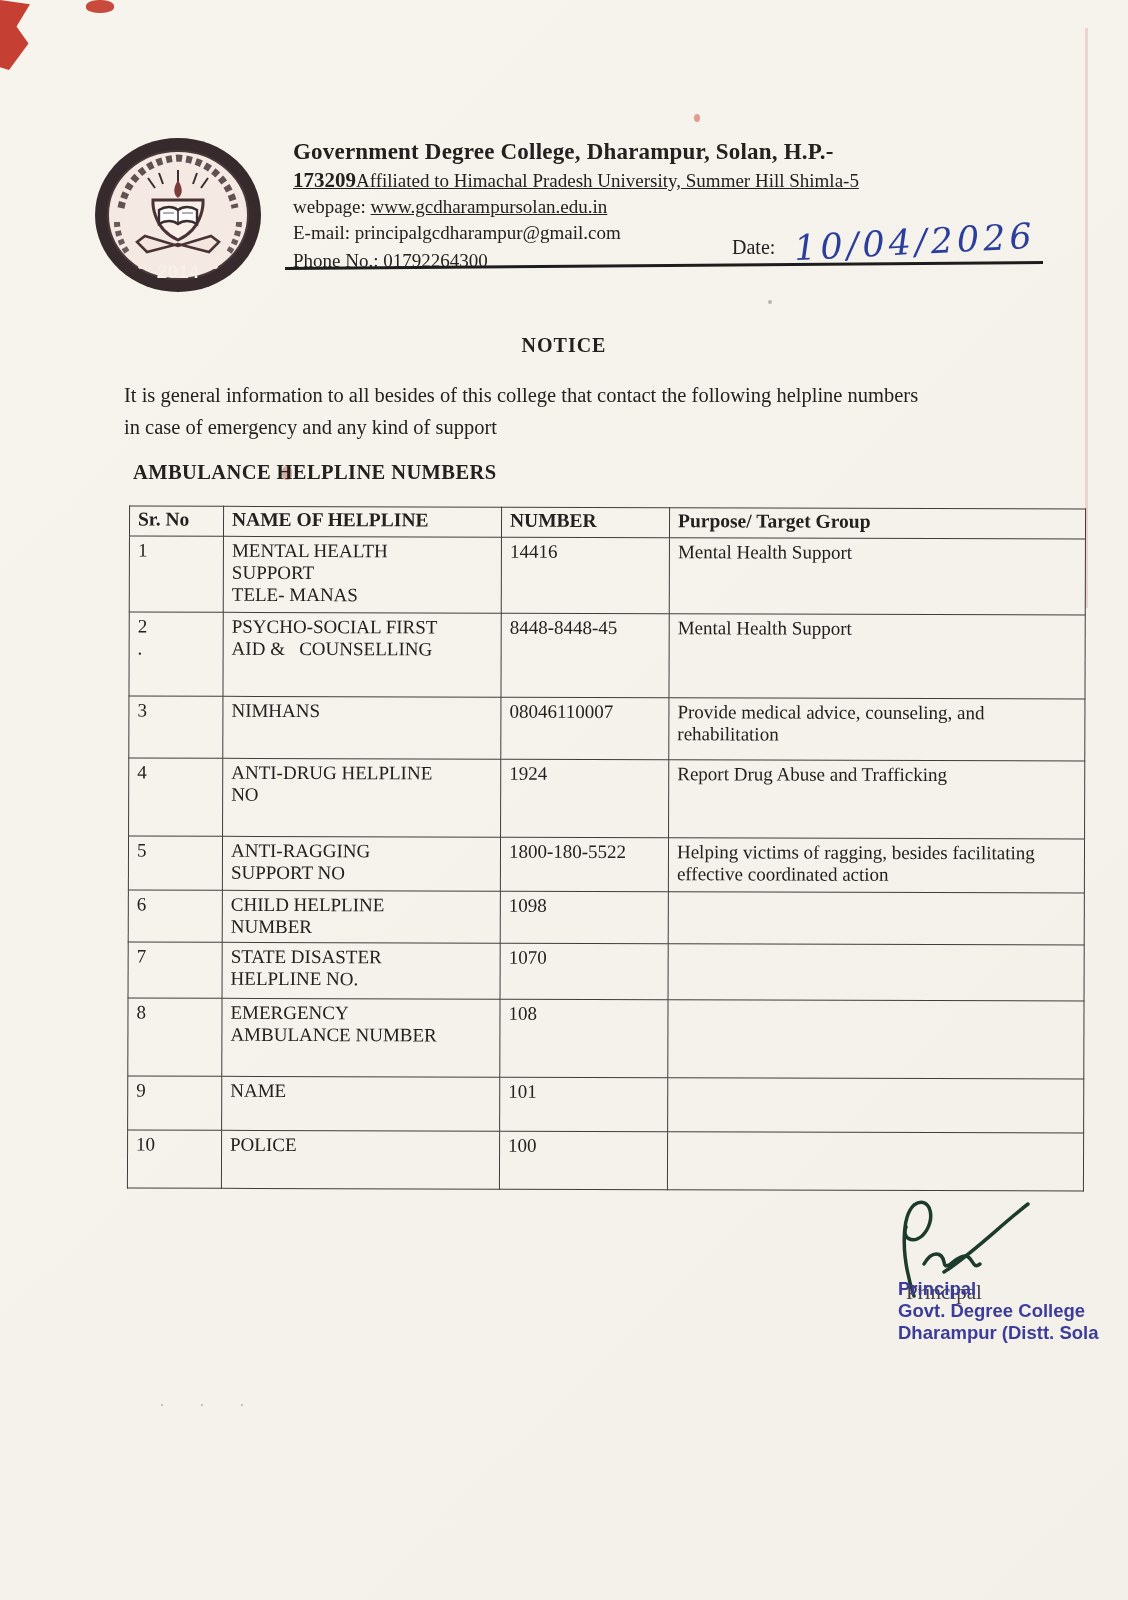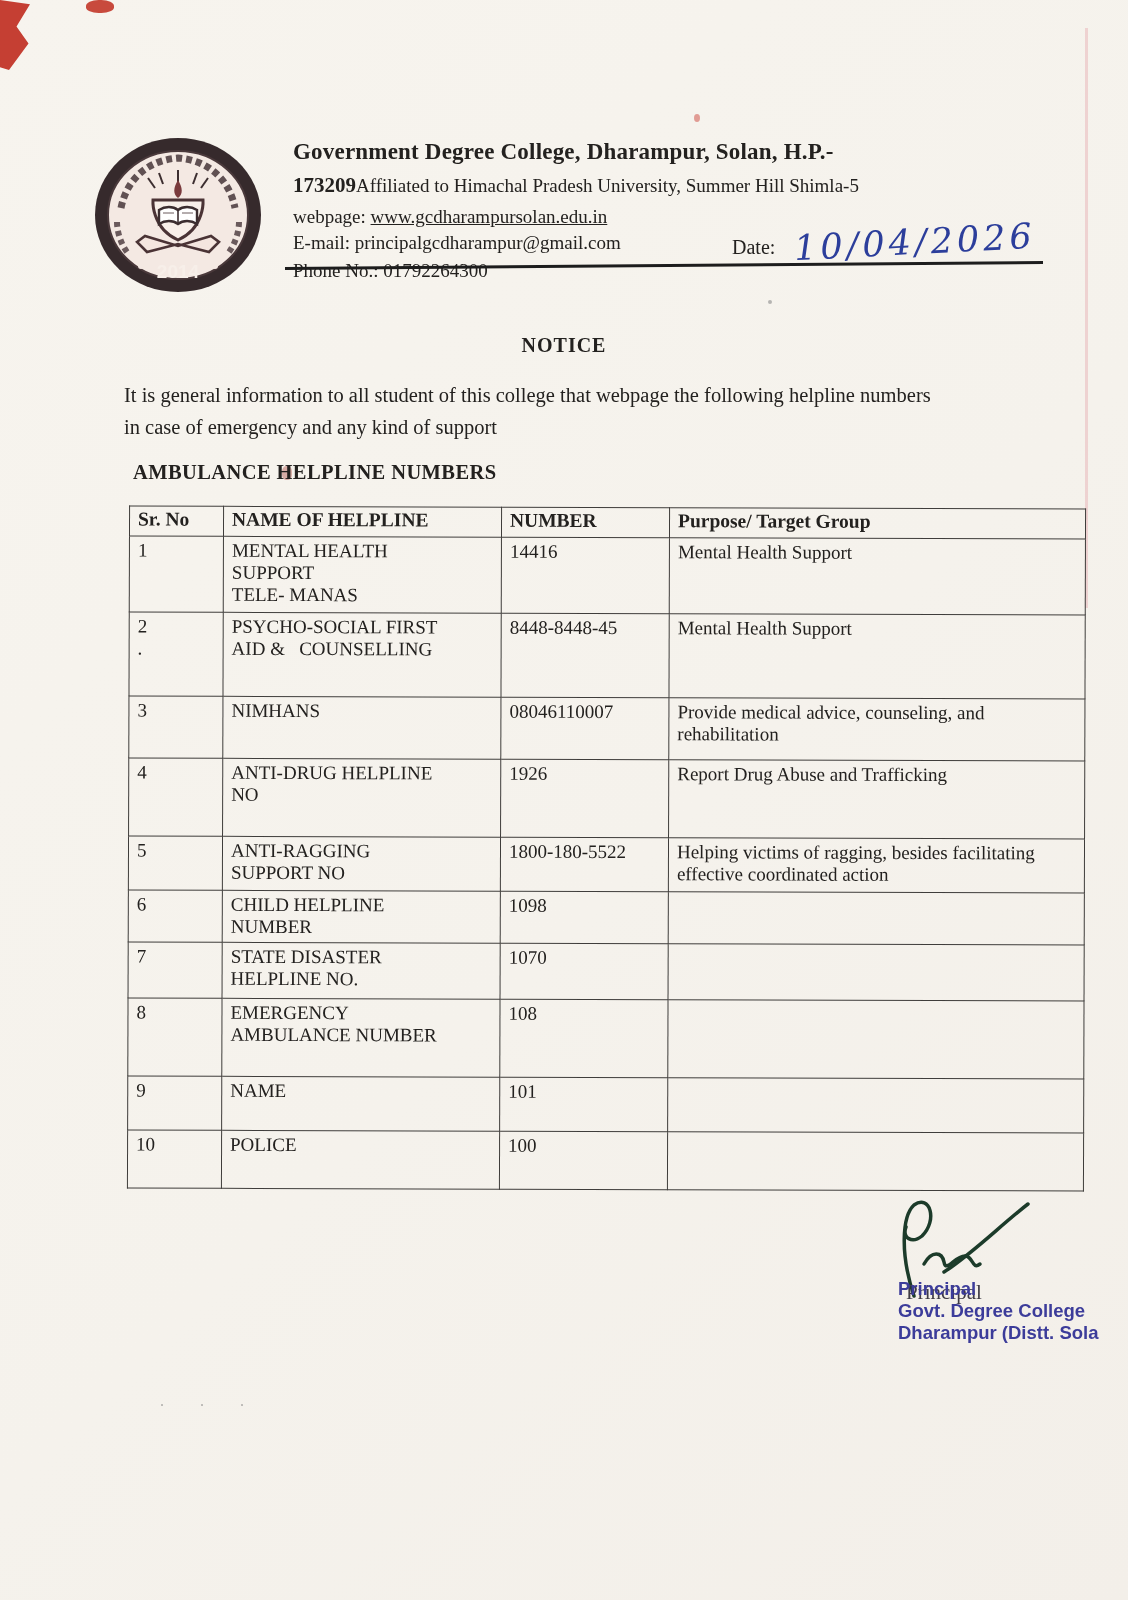--- a/index.html
+++ b/index.html
@@ -23,21 +23,21 @@
   .red-3{left:694px;top:114px;width:6px;height:8px;background:#d0544a;border-radius:50%;opacity:.55;}
   .pink-streak{left:1085px;top:28px;width:3px;height:580px;background:rgba(221,135,147,.30);}
   .gray-dot{left:768px;top:300px;width:4px;height:4px;background:#8a8a8a;border-radius:50%;opacity:.6;}
   .smudge{left:282px;top:466px;width:10px;height:14px;background:#b2574d;opacity:.45;border-radius:40%;}
   .bottom-dots{left:160px;top:1392px;width:90px;height:8px;opacity:.5;color:#6b6b6b;font-size:16px;letter-spacing:16px;}
   
   .logo{position:absolute;left:93px;top:136px;width:170px;height:158px;}
   
   .header-block{position:absolute;left:293px;top:137px;width:660px;}
   .h1line{font-size:23px;font-weight:bold;letter-spacing:.2px;line-height:30px;white-space:nowrap;}
-  .h2line{font-size:19px;line-height:37px;white-space:nowrap;}
+  .h2line{font-size:19px;line-height:26px;white-space:nowrap;text-decoration:underline;}
   .h2line .pin{font-weight:bold;font-size:21px;}
   .hline{font-size:19px;line-height:26px;white-space:nowrap;}
   .hline .url{text-decoration:underline;}
   .phone-line{margin-top:2px;}
   .date-area{position:absolute;left:732px;top:236px;width:330px;}
   .date-label{font-size:20px;margin-top:20px;}
   .handwriting{
     position:absolute;left:62px;top:-14px;
     font-family:"DejaVu Serif", serif;font-style:italic;
     font-size:35px;color:#2c3e9b;letter-spacing:4px;
@@ -135,21 +135,21 @@
     <div class="hline phone-line"><span>Phone No.:</span> <span>01792264300</span></div>
   </div>
 
   <div class="date-area">
     <span class="date-label">Date:</span>
     <span class="handwriting">10/04/2026</span>
   </div>
   <div class="header-rule"></div>
 
   <div class="notice-title">NOTICE</div>
-  <div class="intro">It is general information to all student of this college that webpage the following helpline numbers
+  <div class="intro">It is general information to all besides of this college that contact the following helpline numbers
 in case of emergency and any kind of support</div>
   <div class="table-heading">AMBULANCE HELPLINE NUMBERS</div>
 
   <table class="helplines">
     <colgroup>
         <col class="c-sr">
         <col class="c-name">
         <col class="c-num">
         <col class="c-purpose">
       </colgroup>
@@ -179,21 +179,21 @@
     <tr style="height:62px">
       <td class="prewrap">3</td>
       <td class="prewrap">NIMHANS</td>
       <td>08046110007</td>
       <td>Provide medical advice, counseling, and rehabilitation</td>
     </tr>
     <tr style="height:78px">
       <td class="prewrap">4</td>
       <td class="prewrap">ANTI-DRUG HELPLINE
 NO</td>
-      <td>1926</td>
+      <td>1924</td>
       <td>Report Drug Abuse and Trafficking</td>
     </tr>
     <tr style="height:54px">
       <td class="prewrap">5</td>
       <td class="prewrap">ANTI-RAGGING
 SUPPORT NO</td>
       <td>1800-180-5522</td>
       <td>Helping victims of ragging, besides facilitating effective coordinated action</td>
     </tr>
     <tr style="height:52px">

